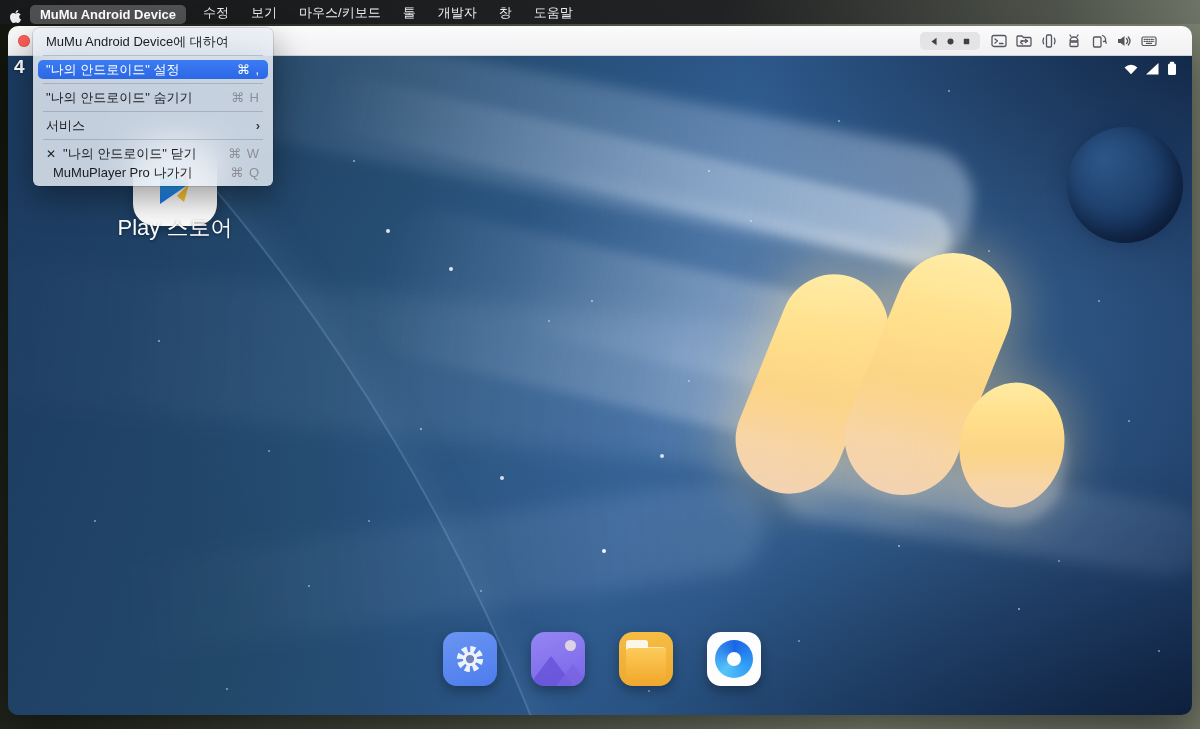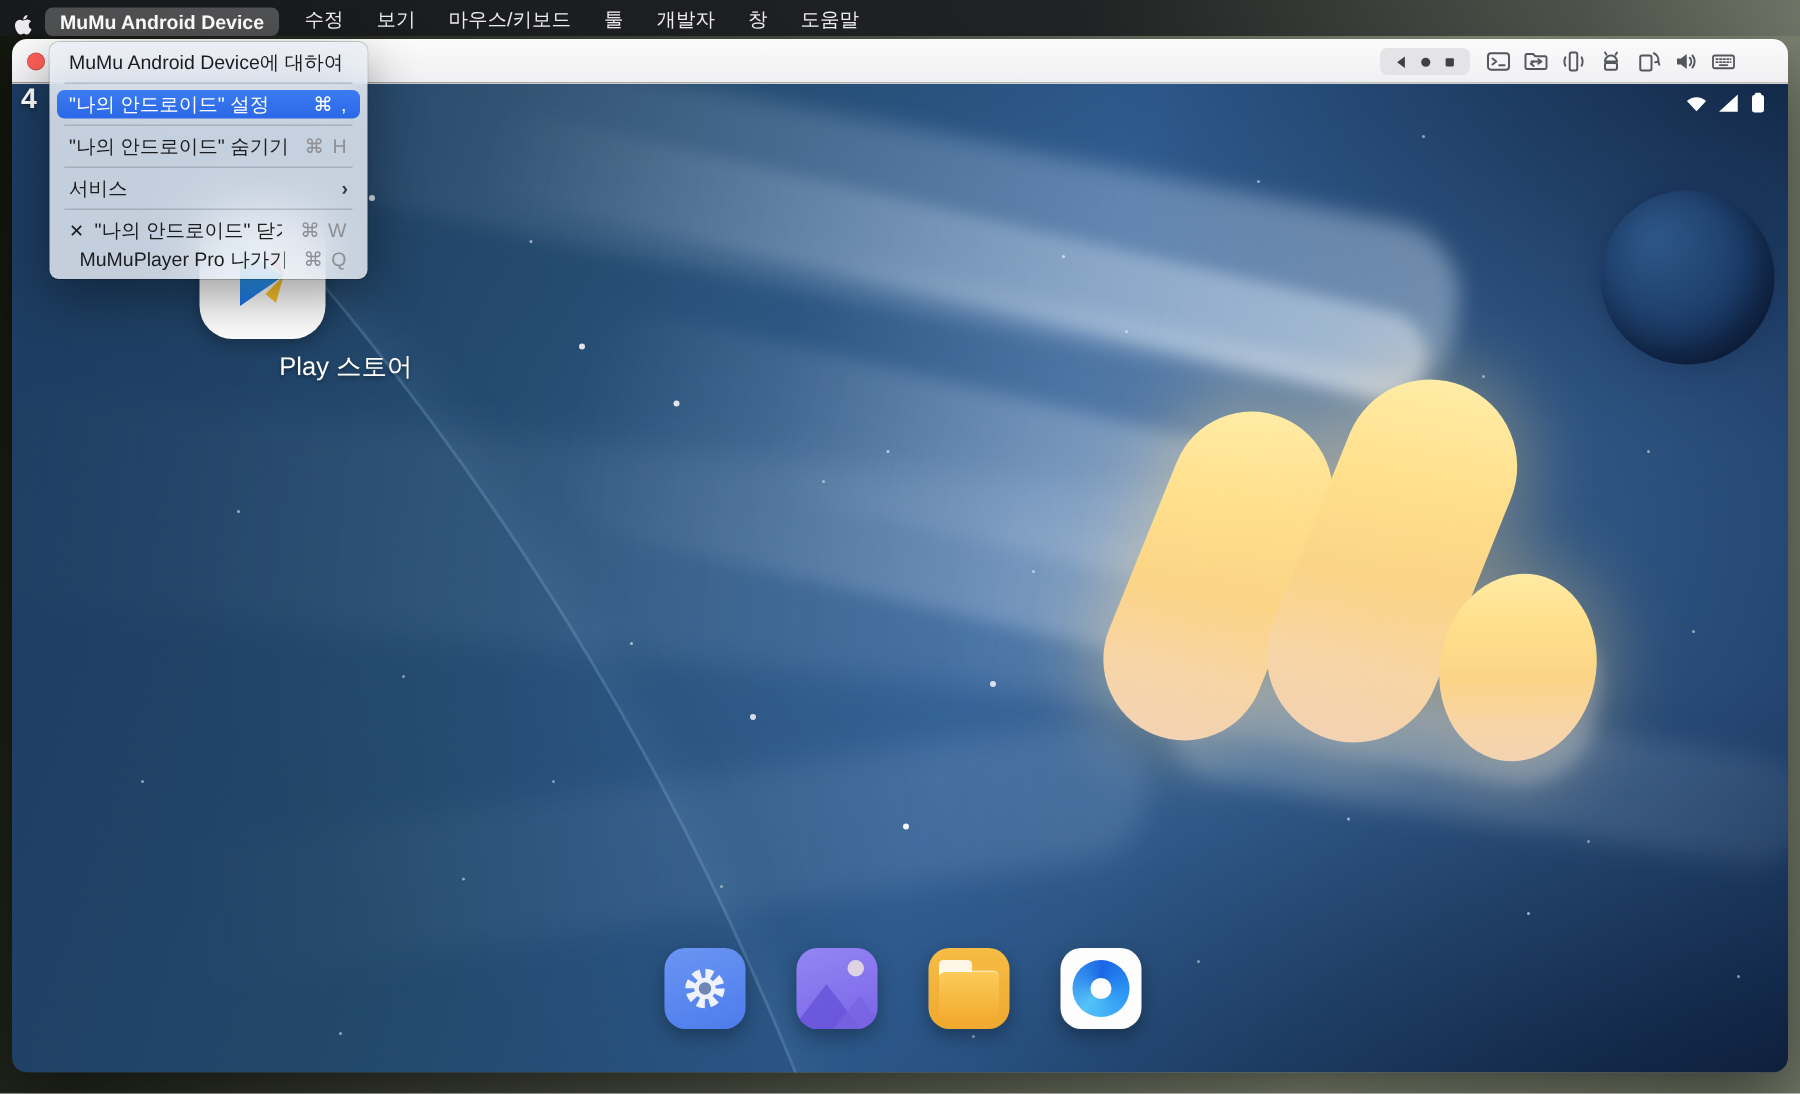--- a/index.html
+++ b/index.html
@@ -105,22 +105,22 @@
     441px 211px 0 0 rgba(255,255,255,.85), 652px 398px 0 0 rgba(255,255,255,.8),
     492px 420px 0 0 rgba(255,255,255,.8),  238px 74px 0 0 rgba(255,255,255,.8); }
   
   .status { position:absolute; right:14px; top:5px; display:flex; gap:6px; align-items:center; }
   .clock-frag { position:absolute; left:6px; top:0px; color:#fff; font-size:19px; font-weight:bold;
     text-shadow:0 1px 3px rgba(0,0,0,.4); }
   
   .playstore { position:absolute; left:125px; top:86px; width:84px; height:84px; border-radius:22px;
     background:#fdfdfd; display:flex; align-items:center; justify-content:center;
     box-shadow:0 4px 10px rgba(0,0,0,.25); }
-  .app-label { position:absolute; left:67px; top:157px; width:200px; text-align:right;
-    color:#fff; font-size:17px; text-shadow:0 1px 3px rgba(0,0,0,.45);margin-top:20px; }
+  .app-label { position:absolute; left:67px; top:157px; width:200px; text-align:center;
+    color:#fff; font-size:22px; text-shadow:0 1px 3px rgba(0,0,0,.45); }
   
   .dock-icon { position:absolute; top:576px; width:54px; height:54px; border-radius:14px;
     box-shadow:0 5px 12px rgba(0,0,0,.3); }
   .ic-settings { left:435px; background:linear-gradient(160deg,#6a95f3,#4d7cec); display:flex; align-items:center; justify-content:center; }
   .ic-gallery  { left:523px; background:linear-gradient(160deg,#9486f3,#7a64e8); overflow:hidden; position:absolute; }
   .ic-files    { left:611px; background:linear-gradient(#f6bc45,#efa92e); overflow:hidden; position:absolute; }
   .ic-browser  { left:699px; background:#fdfdfd; display:flex; align-items:center; justify-content:center; }
   .g-sun { position:absolute; right:9px; top:8px; width:11px; height:11px; border-radius:50%; background:#ddd3e2; }
   .g-m1 { position:absolute; left:-6px; bottom:-4px; width:0; height:0;
     border-left:26px solid transparent; border-right:26px solid transparent; border-bottom:34px solid rgba(100,80,215,.75); }
@@ -128,21 +128,21 @@
     border-left:22px solid transparent; border-right:22px solid transparent; border-bottom:28px solid rgba(120,100,225,.8); }
   .f-tab { position:absolute; left:7px; top:8px; width:22px; height:10px; border-radius:3px 3px 0 0; background:#fdf6e6; }
   .f-front { position:absolute; left:7px; top:16px; width:40px; height:31px; border-radius:4px; background:linear-gradient(#fccb5a,#f3ad31);
     box-shadow:0 -1px 0 rgba(255,255,255,.6); }
   .ring { width:38px; height:38px; border-radius:50%;
     background:conic-gradient(from 220deg,#55c3f8,#1a65e6 40%,#2f9bf4 70%,#55c3f8);
     display:flex; align-items:center; justify-content:center; }
   .ring-core { width:14px; height:14px; border-radius:50%; background:#fdfdfd; }
   
   .menu {
-    position:absolute; left:33px; top:28px; width:212px; z-index:60;
+    position:absolute; left:33px; top:28px; width:240px; z-index:60;
     background:rgba(236,239,245,.82);
     -webkit-backdrop-filter:blur(18px) saturate(1.4); backdrop-filter:blur(18px) saturate(1.4);
     border-radius:6px; padding:4px 0;
     box-shadow:0 0 0 .5px rgba(0,0,0,.25), 0 12px 34px rgba(0,0,0,.38);
     font-size:13px; color:#1c1c1f;
   }
   .menu-item { height:19px; display:flex; align-items:center; margin:0 5px; padding:0 8px;
     border-radius:5px; white-space:nowrap; }
   .menu-item .lbl { flex:1; overflow:hidden; }
   .menu-item .sc { color:#8e8e95; margin-left:12px; letter-spacing:1px; }

